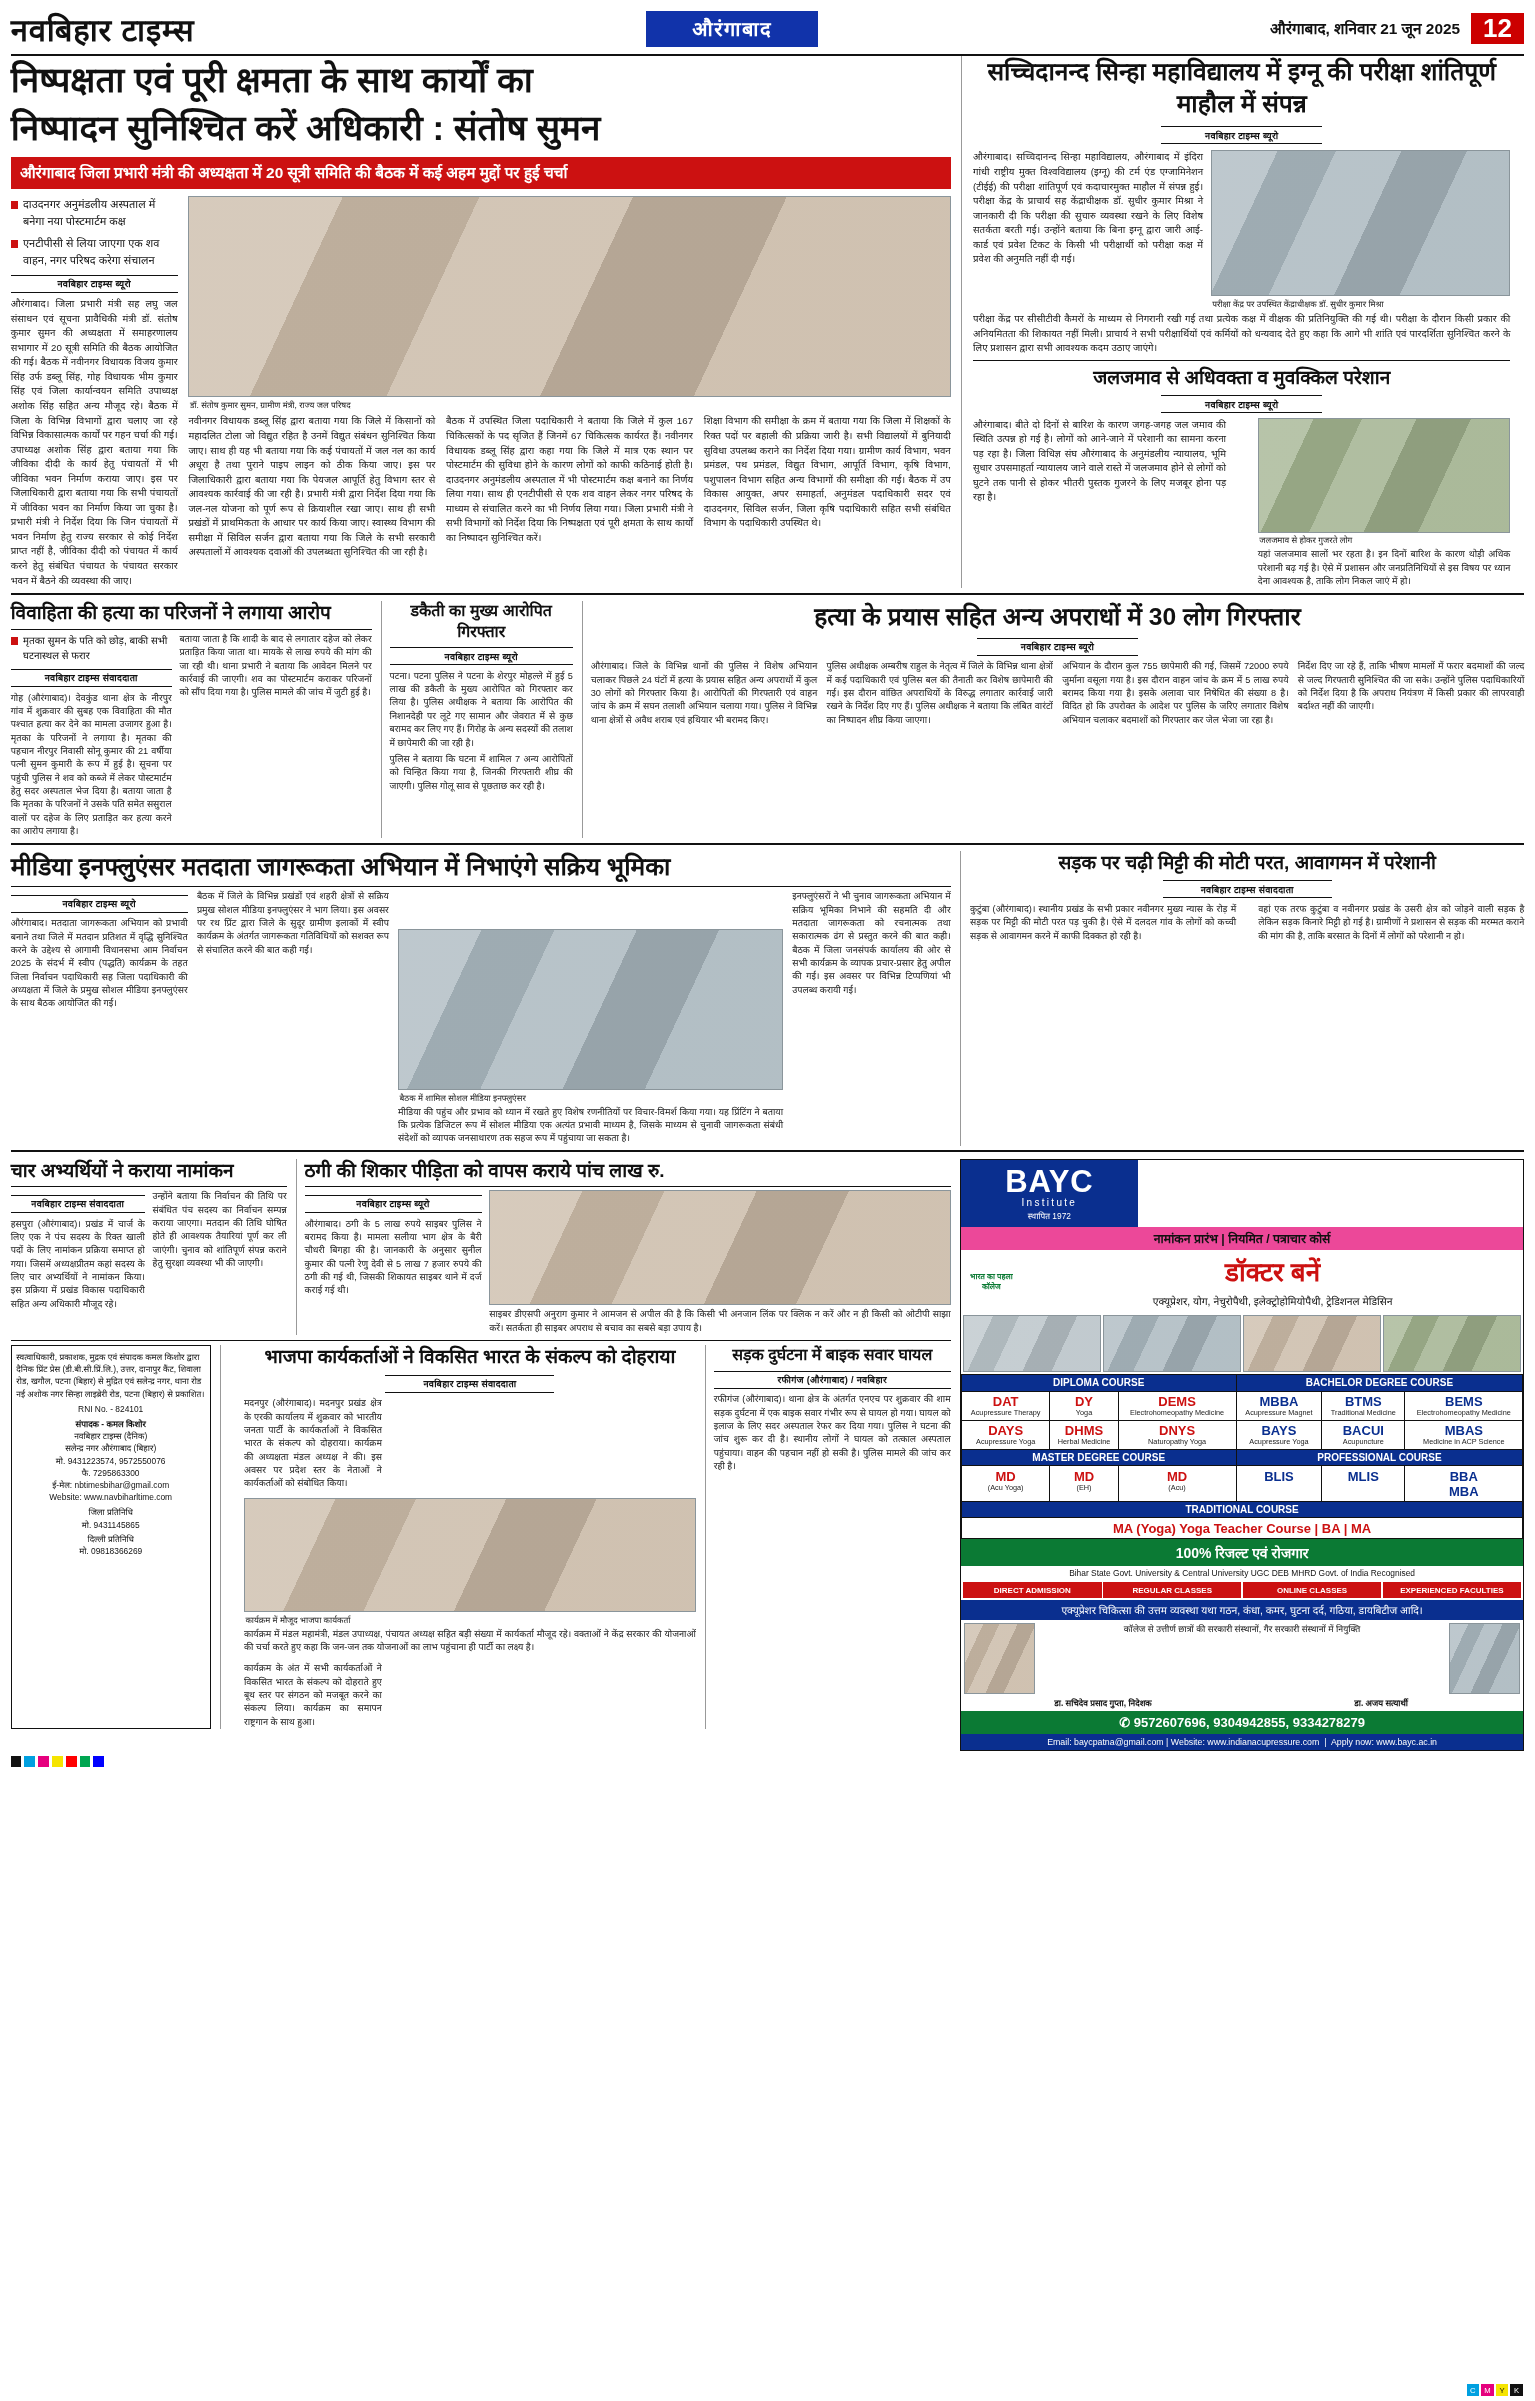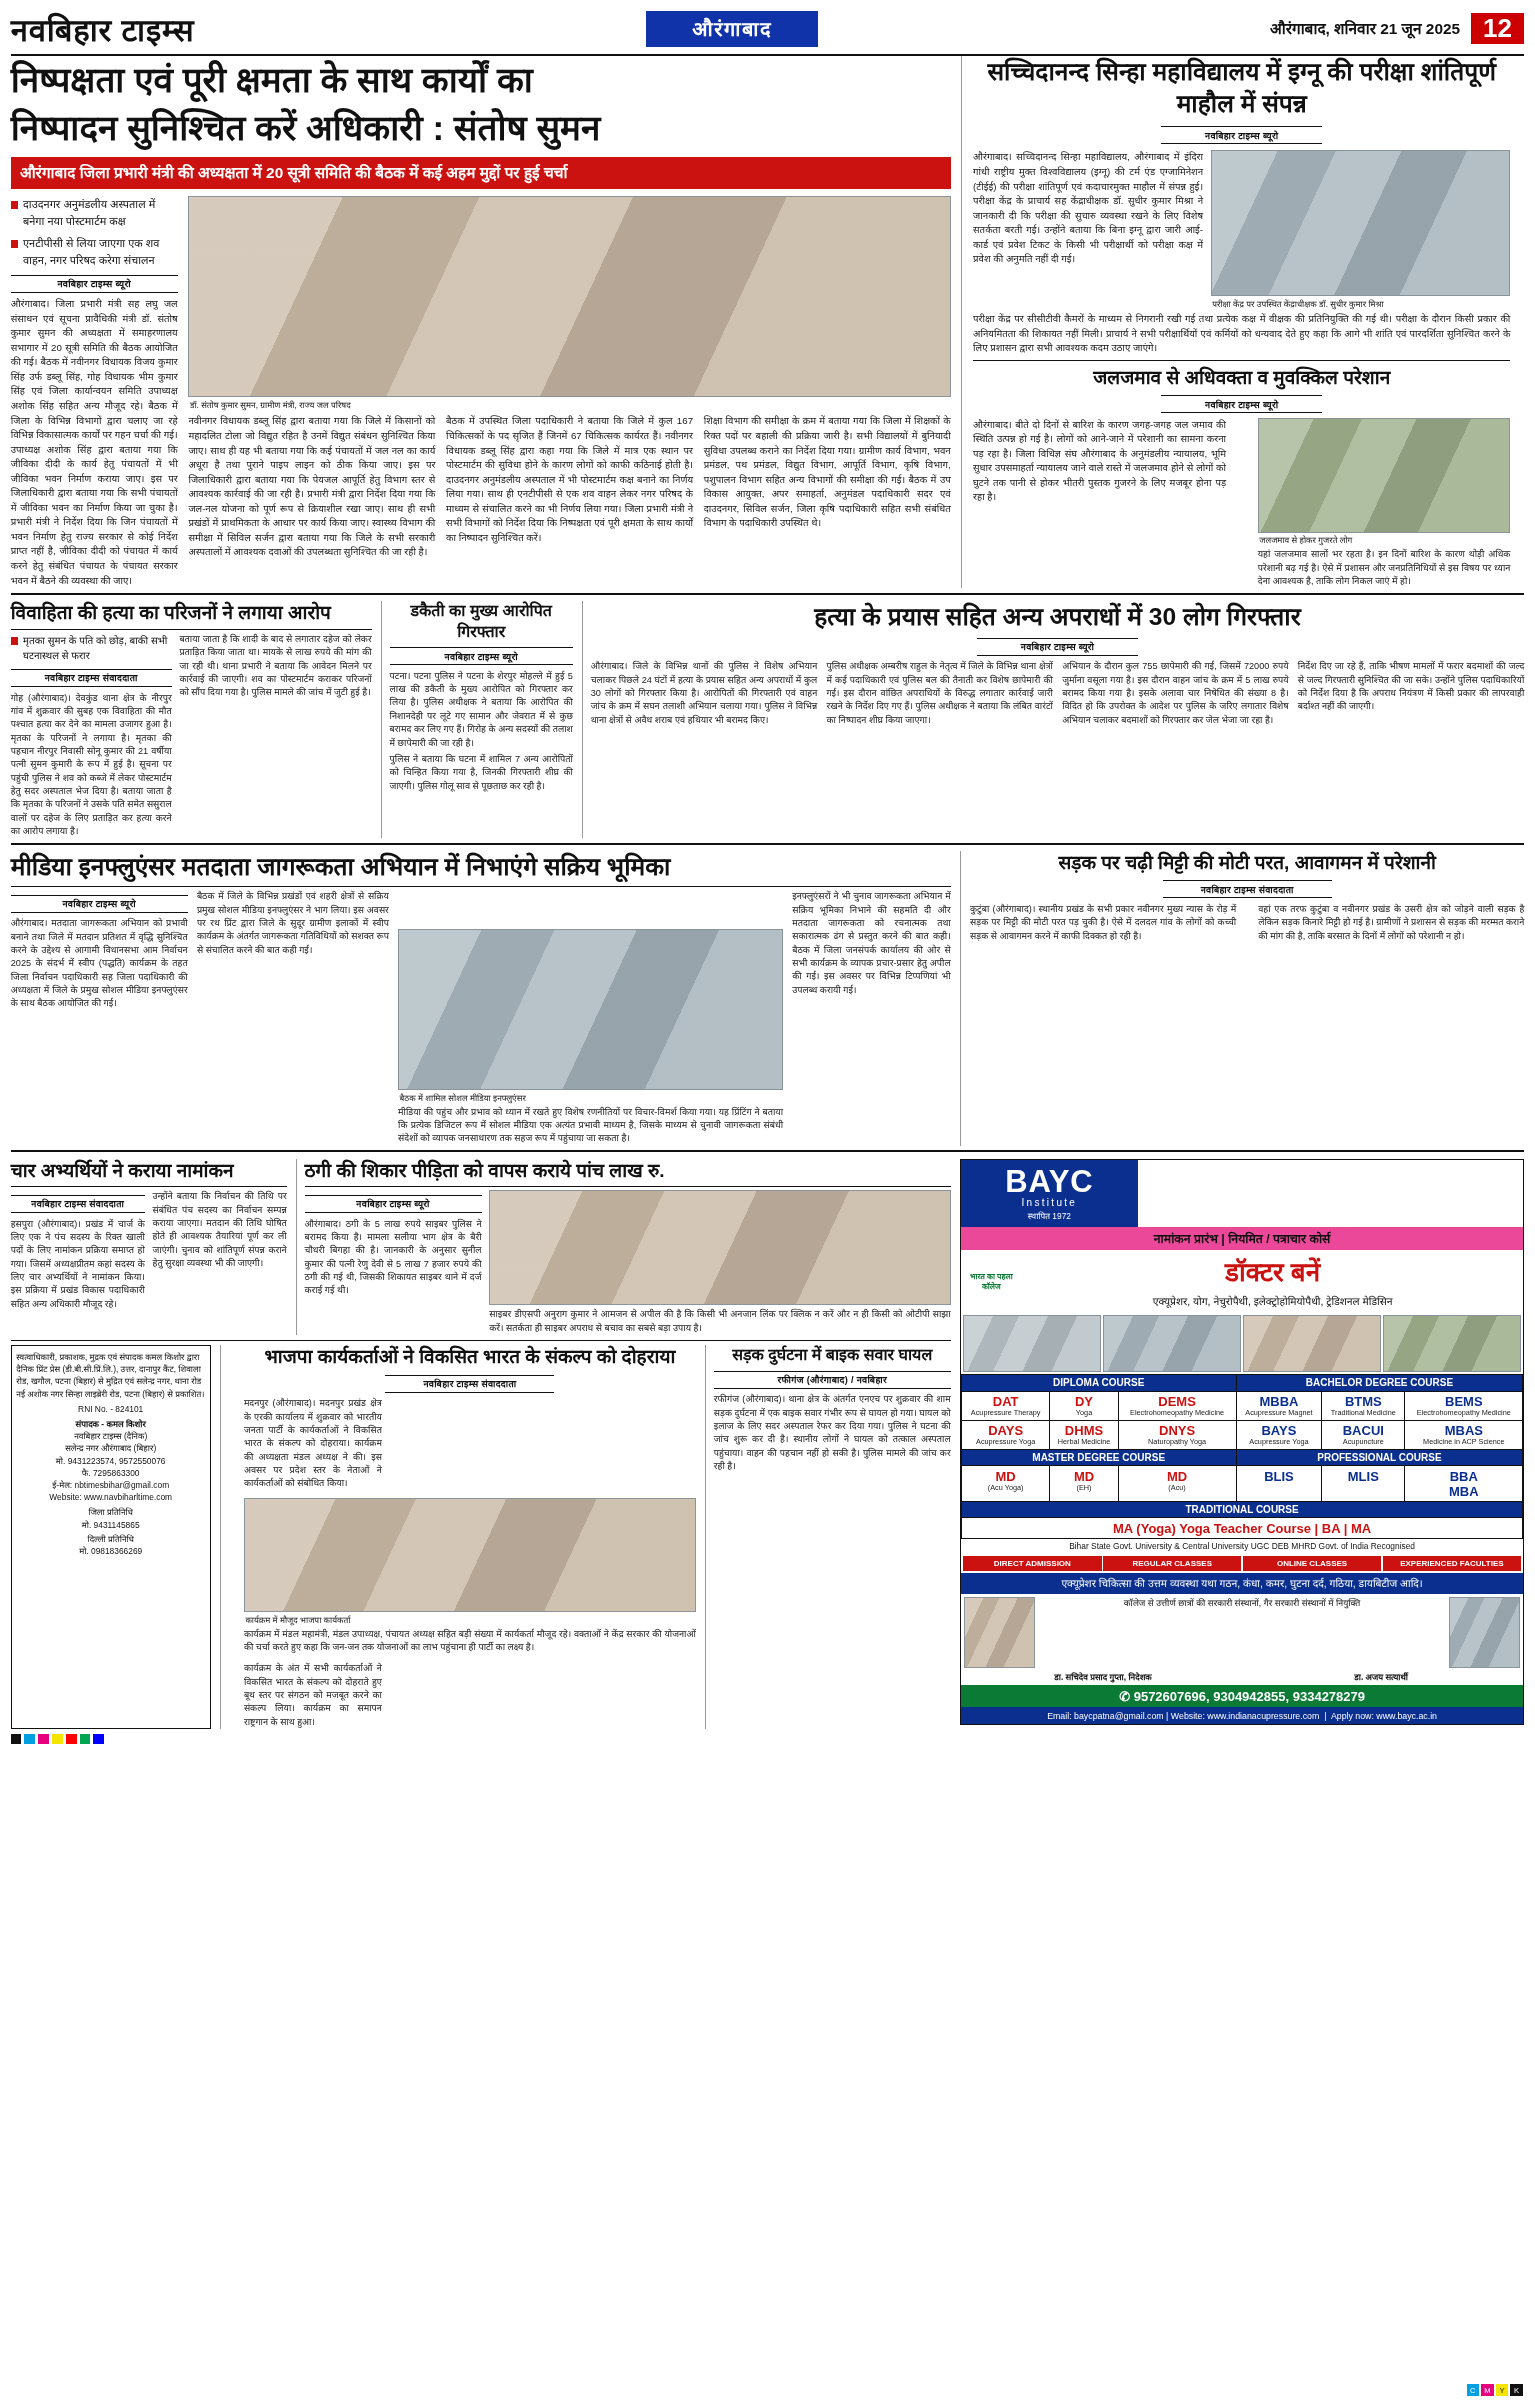--- a/index.html
+++ b/index.html
@@ -445,20 +445,21 @@
             <th colspan="6">TRADITIONAL COURSE</th>
           </tr>
           <tr>
             <td colspan="6">
                   <div class="code">MA (Yoga) Yoga Teacher Course | BA | MA</div>
                 </td>
           </tr>
         </tbody>
           </table>
 
+        <div class="ad-green">100% रिजल्ट एवं रोजगार</div>
         <div class="ad-note">Bihar State Govt. University &amp; Central University UGC DEB MHRD Govt. of India Recognised</div>
         <div class="ad-btnrow">
           <div>DIRECT ADMISSION</div>
           <div>REGULAR CLASSES</div>
           <div>ONLINE CLASSES</div>
           <div>EXPERIENCED FACULTIES</div>
         </div>
         <div class="ad-blue">एक्यूप्रेशर चिकित्सा की उत्तम व्यवस्था यथा गठन, कंधा, कमर, घुटना दर्द, गठिया, डायबिटीज आदि।</div>
         <div class="ad-ppl">
           <div class="photo warm"></div>

